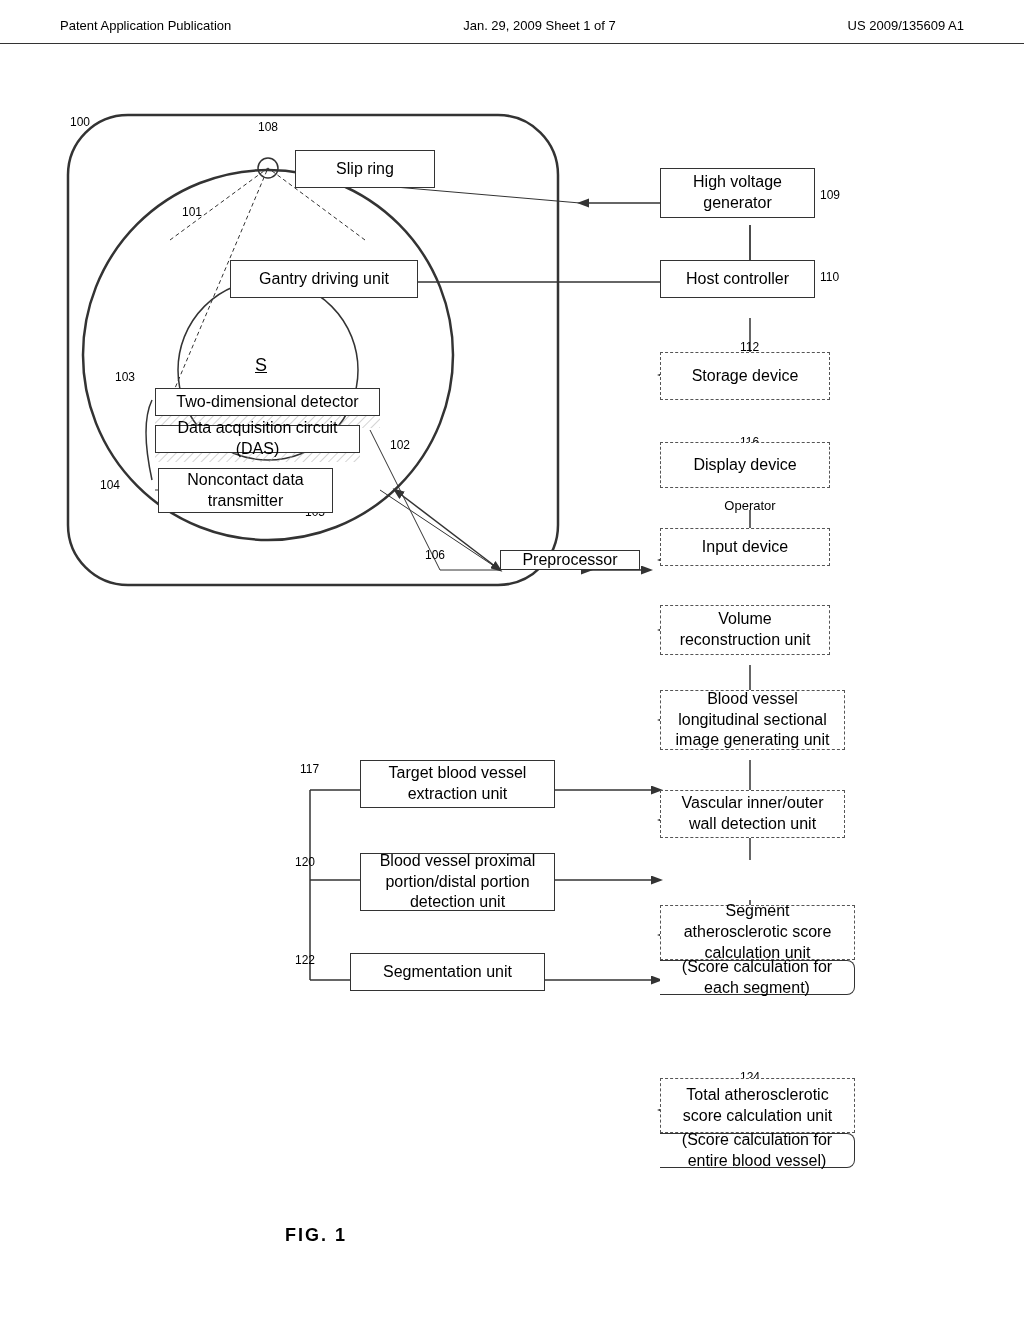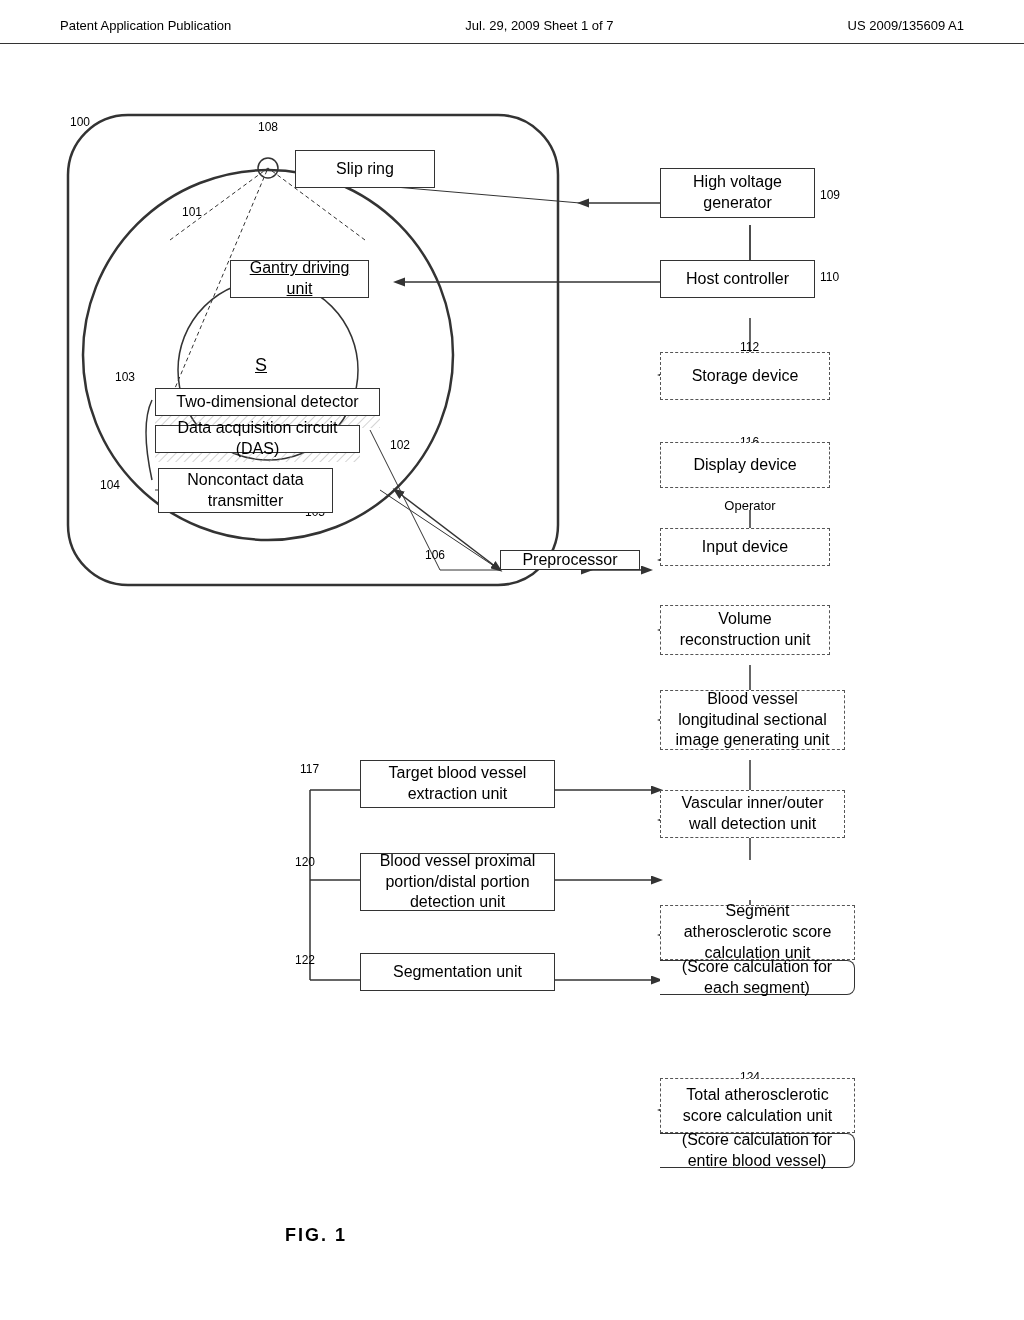--- a/index.html
+++ b/index.html
@@ -70,21 +70,21 @@
       font-size: 18px;
       font-weight: bold;
       letter-spacing: 2px;
     }
   </style>
 </head>
 <body>
 
 <div class="header">
   <span>Patent Application Publication</span>
-  <span>Jul. 29, 2009   Sheet 1 of 7</span>
+  <span>Jan. 29, 2009   Sheet 1 of 7</span>
   <span>US 2009/135609 A1</span>
 </div>
 
 <div class="diagram-area">
 
   <svg class="diagram-svg" viewBox="0 0 1024 1240" preserveAspectRatio="none">
 
     <rect x="68" y="55" width="490" height="470" rx="60" ry="60" fill="none" stroke="#333" stroke-width="2.5"></rect>
 
     <circle cx="268" cy="295" r="185" fill="none" stroke="#333" stroke-width="2.5"></circle>
@@ -195,21 +195,21 @@
   <div class="label" style="left:295px; top:795px;">120</div>
   <div class="label" style="left:740px; top:730px;">121</div>
   <div class="label" style="left:295px; top:893px;">122</div>
   <div class="label" style="left:740px; top:845px;">123</div>
   <div class="label" style="left:740px; top:1010px;">124</div>
 
   <div class="box" style="left:295px; top:90px; width:140px; height:38px;">
     <span>Slip ring</span>
   </div>
 
-  <div class="box" style="left:230px; top:200px; width:139px; height:38px;text-decoration:underline;">
+  <div class="box" style="left:230px; top:200px; width:188px; height:38px;">
     <span>Gantry driving unit</span>
   </div>
 
   <div class="label" style="left:255px; top:295px; font-size:18px; text-decoration:underline;">S</div>
 
   <div class="box" style="left:155px; top:328px; width:225px; height:28px;">
     <span>Two-dimensional detector</span>
   </div>
 
   <div class="box" style="left:155px; top:365px; width:205px; height:28px;">
@@ -268,21 +268,21 @@
     <span>Vascular inner/outer
 wall detection unit</span>
   </div>
 
   <div class="box" style="left:360px; top:793px; width:195px; height:58px;">
     <span>Blood vessel proximal
 portion/distal portion
 detection unit</span>
   </div>
 
-  <div class="box" style="left:360px; top:893px; width:195px; height:38px;">
+  <div class="box" style="left:350px; top:893px; width:195px; height:38px;">
     <span>Segmentation unit</span>
   </div>
 
   <div class="box box-dashed" style="left:660px; top:845px; width:195px; height:55px;">
     <span style="white-space:pre-line;">Segment
 atherosclerotic score
 calculation unit</span>
   </div>
 
   <div class="box" style="left:660px; top:900px; width:195px; height:35px; border-radius: 0 8px 8px 0; border-left: none; background:#fff;">

